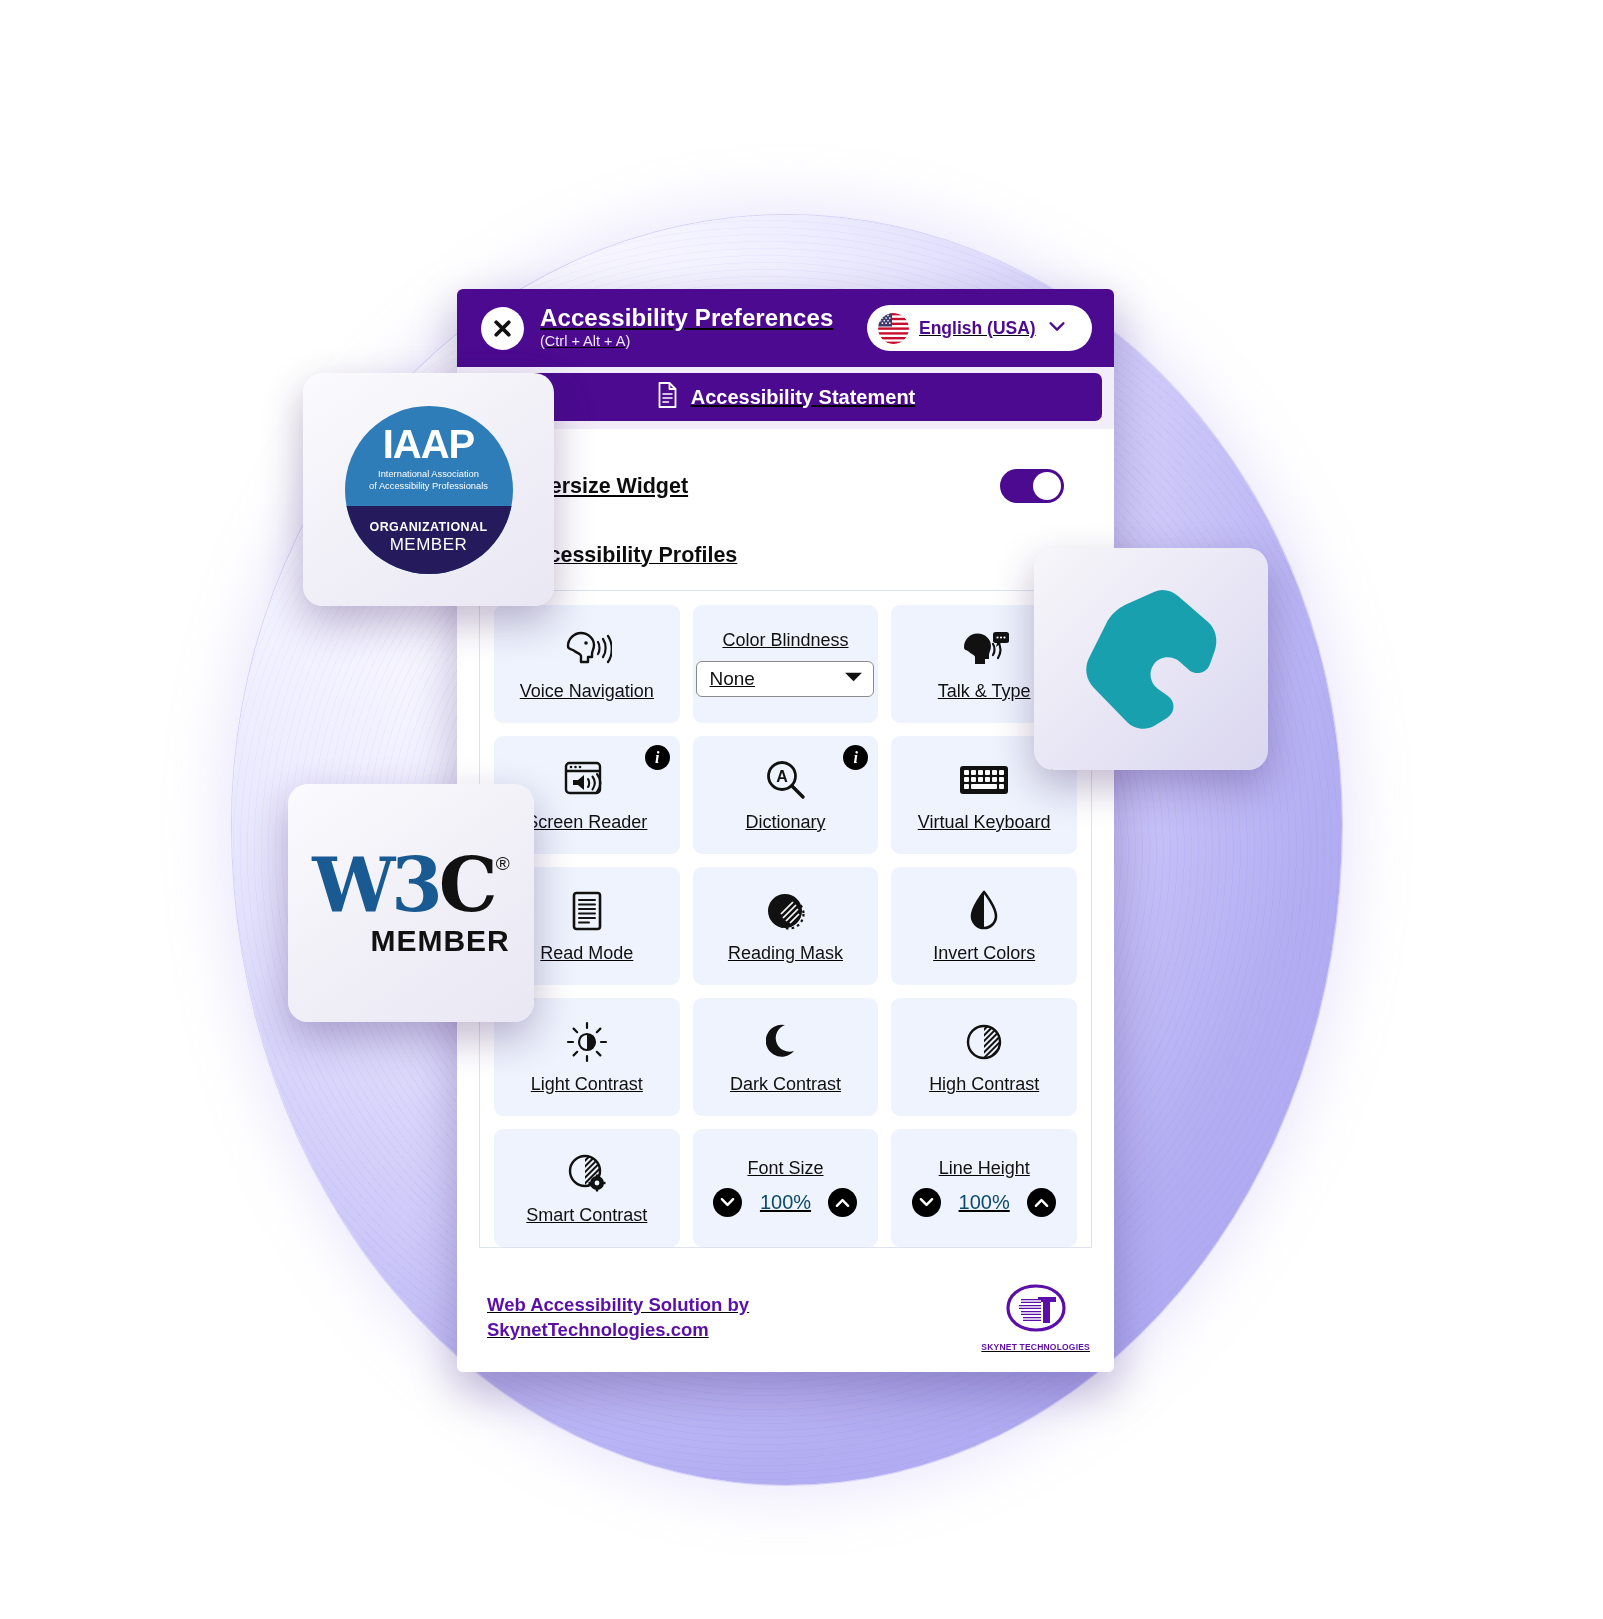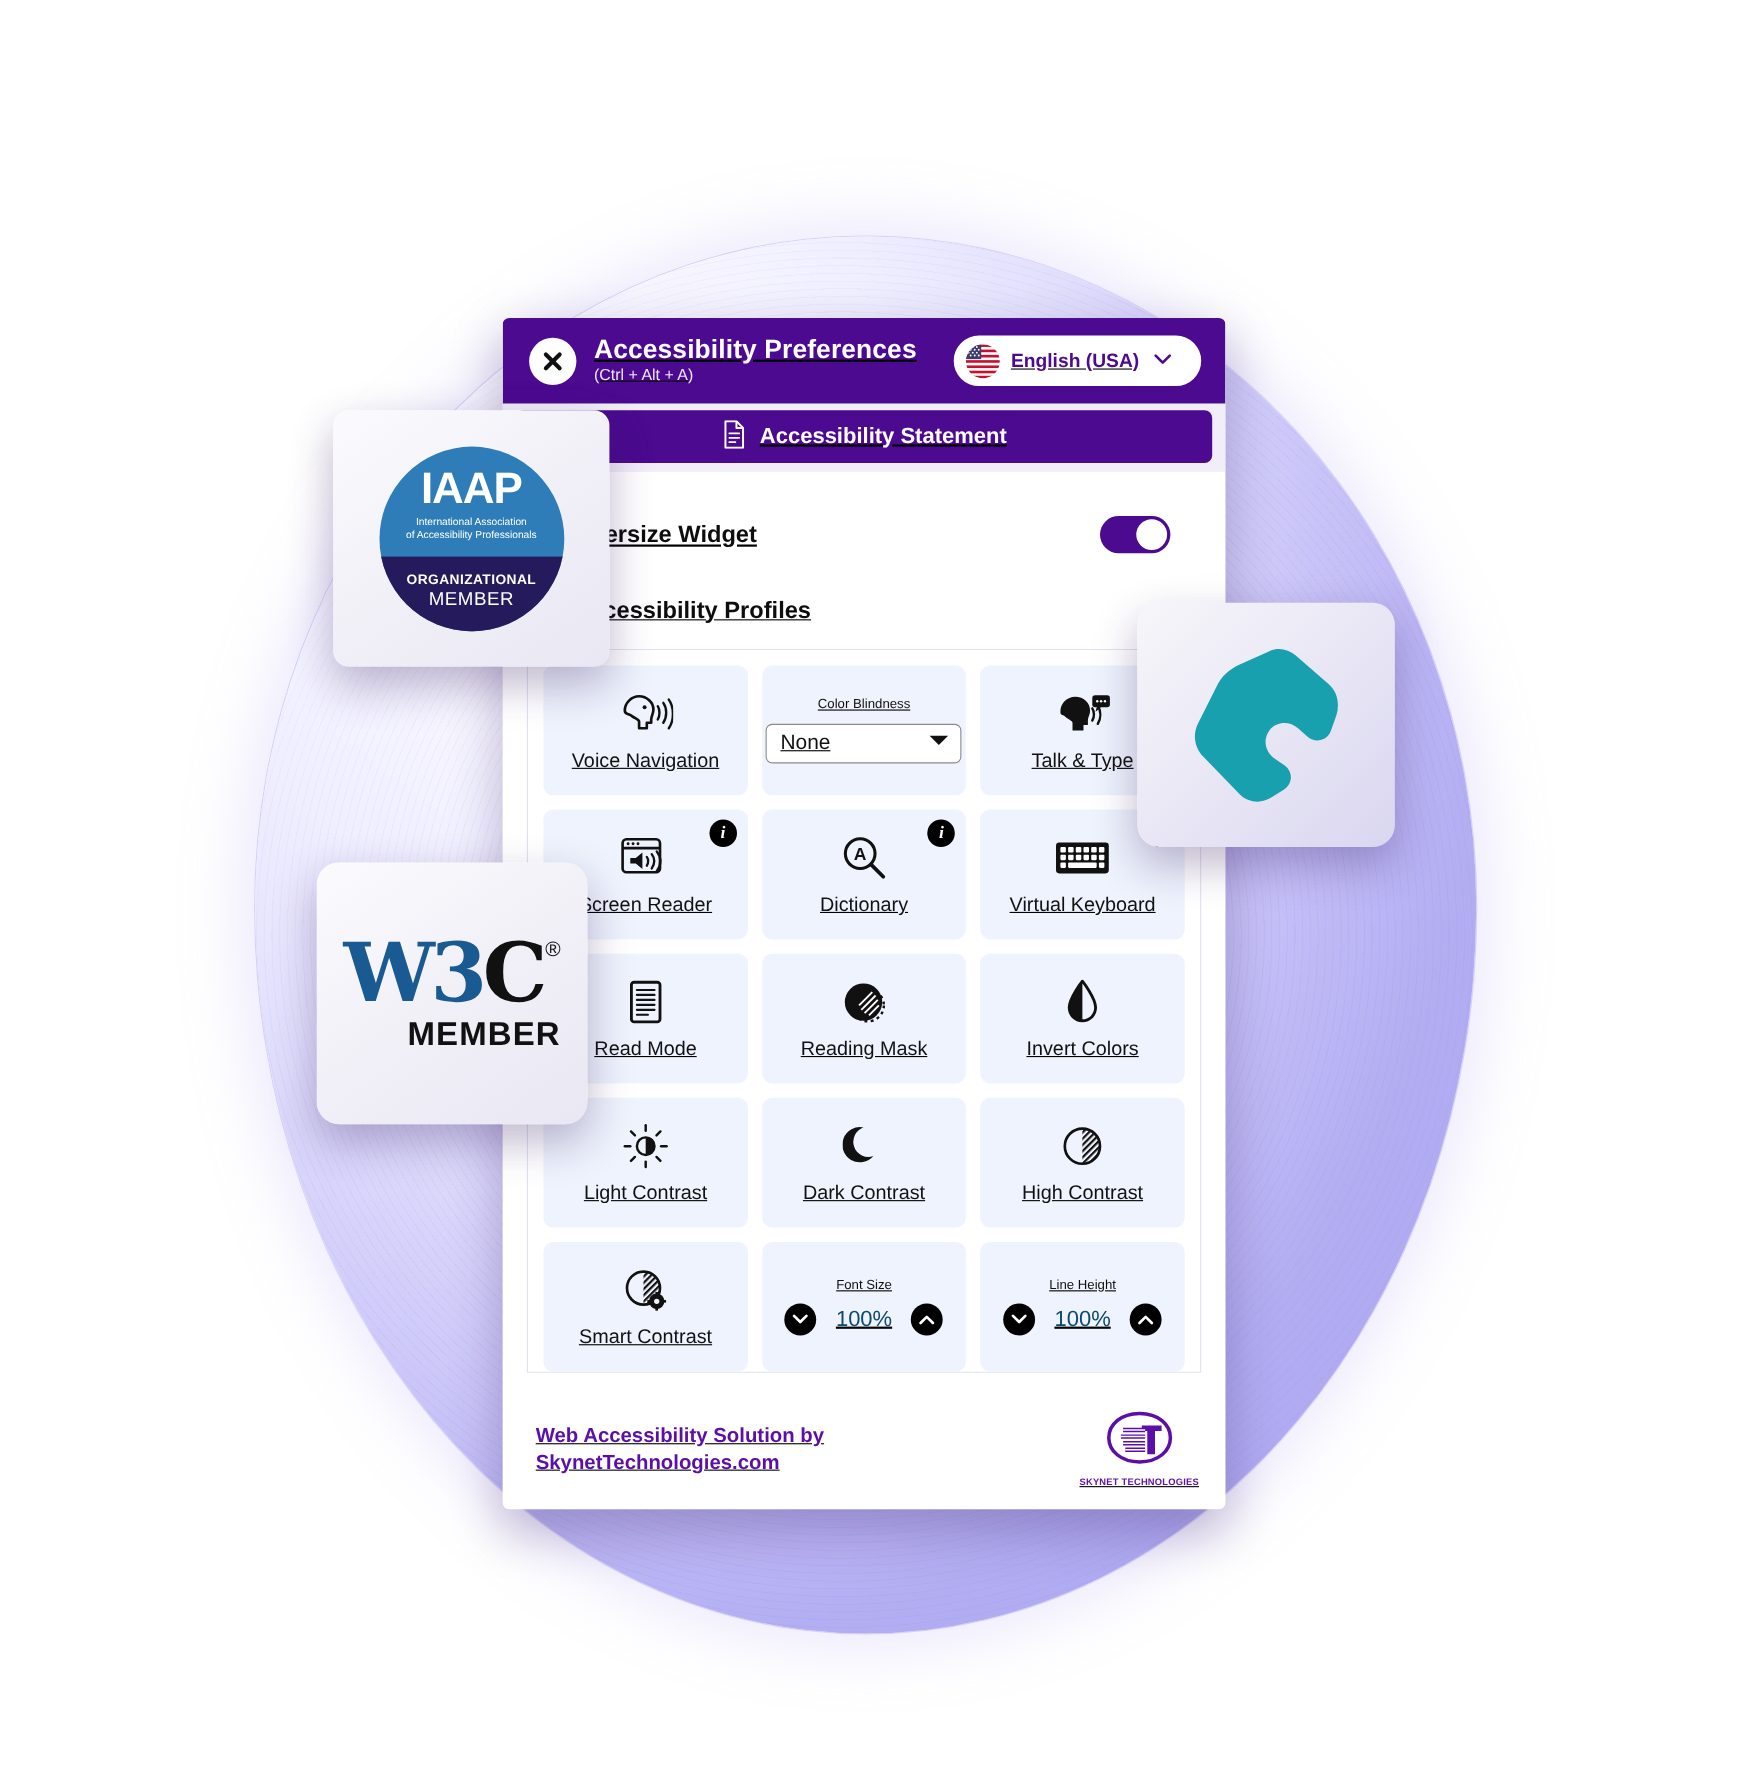--- a/index.html
+++ b/index.html
@@ -85,21 +85,21 @@
     margin:22px 0 0 0;border:1px solid #dfe3ef;border-top-left-radius:10px;border-top-right-radius:10px;
     background:#fff;padding:14px 14px 0 14px;
     display:grid;grid-template-columns:repeat(3,1fr);gap:13px;
   }
   .tile{
     background:#eef3fd;border-radius:9px;height:118px;position:relative;
     display:flex;flex-direction:column;align-items:center;justify-content:center;gap:10px;cursor:pointer;
   }
   .tile .ico{height:46px;display:flex;align-items:center;justify-content:center;}
   .tile .cap{font-size:18px;color:#111;text-align:right;line-height:1.1;}
-  .tile .cap-top{font-size:12px;color:#111;text-align:center;line-height:1.1;}
+  .tile .cap-top{font-size:18px;color:#111;text-align:center;line-height:1.1;}
   .info-badge{
     position:absolute;top:9px;right:10px;width:25px;height:25px;border-radius:50%;
     background:#000;color:#fff;font-size:16px;font-weight:bold;font-style:italic;
     display:flex;align-items:center;justify-content:center;font-family:"Liberation Serif",serif;cursor:pointer;
   }
   .select-box{
     background:#fff;border:1px solid #8a8a8a;border-radius:6px;height:34px;width:154px;
     display:flex;align-items:center;justify-content:space-between;padding:0 10px 0 12px;cursor:pointer;
   }
   .select-box .sel-val{font-size:19px;color:#111;}
@@ -123,21 +123,21 @@
   }
   .report-bar .txt{color:#fff;font-size:19px;font-weight:bold;text-decoration:underline;text-underline-offset:4px;}
 
   
   .badge-card{
     position:absolute;border-radius:20px;overflow:hidden;
     background:linear-gradient(145deg,#fbfbfe 0%,#f2f1f8 45%,#e9e7f3 100%);
     box-shadow:0 16px 40px rgba(45,20,90,.30);
     display:flex;align-items:center;justify-content:center;
   }
-  #badge-iaap{left:303px;top:373px;width:251px;height:233px;border-radius:14px;}
+  #badge-iaap{left:303px;top:373px;width:251px;height:233px;}
   #badge-w3c{left:288px;top:784px;width:246px;height:238px;}
   #badge-teal{left:1034px;top:548px;width:234px;height:222px;
     background:linear-gradient(135deg,#f6f6fa 0%,#eceaf6 40%,#d9d6f0 100%);}
 
   .iaap-circle{
     width:168px;height:168px;border-radius:50%;overflow:hidden;position:relative;
     background:#2E7CB8;display:flex;flex-direction:column;align-items:center;
   }
   .iaap-top{height:100px;width:100%;display:flex;flex-direction:column;align-items:center;justify-content:center;padding-top:6px;box-sizing:border-box;}
   .iaap-main{color:#fff;font-size:40px;font-weight:bold;letter-spacing:-1px;line-height:1;}

